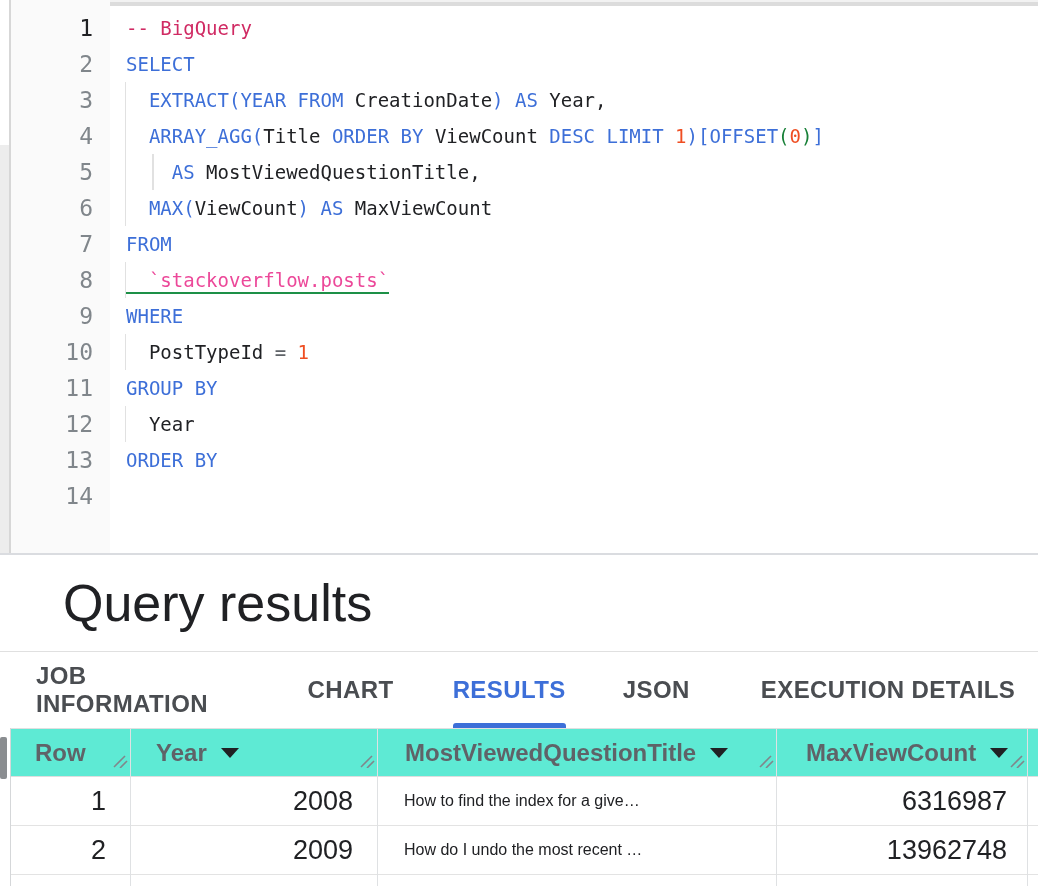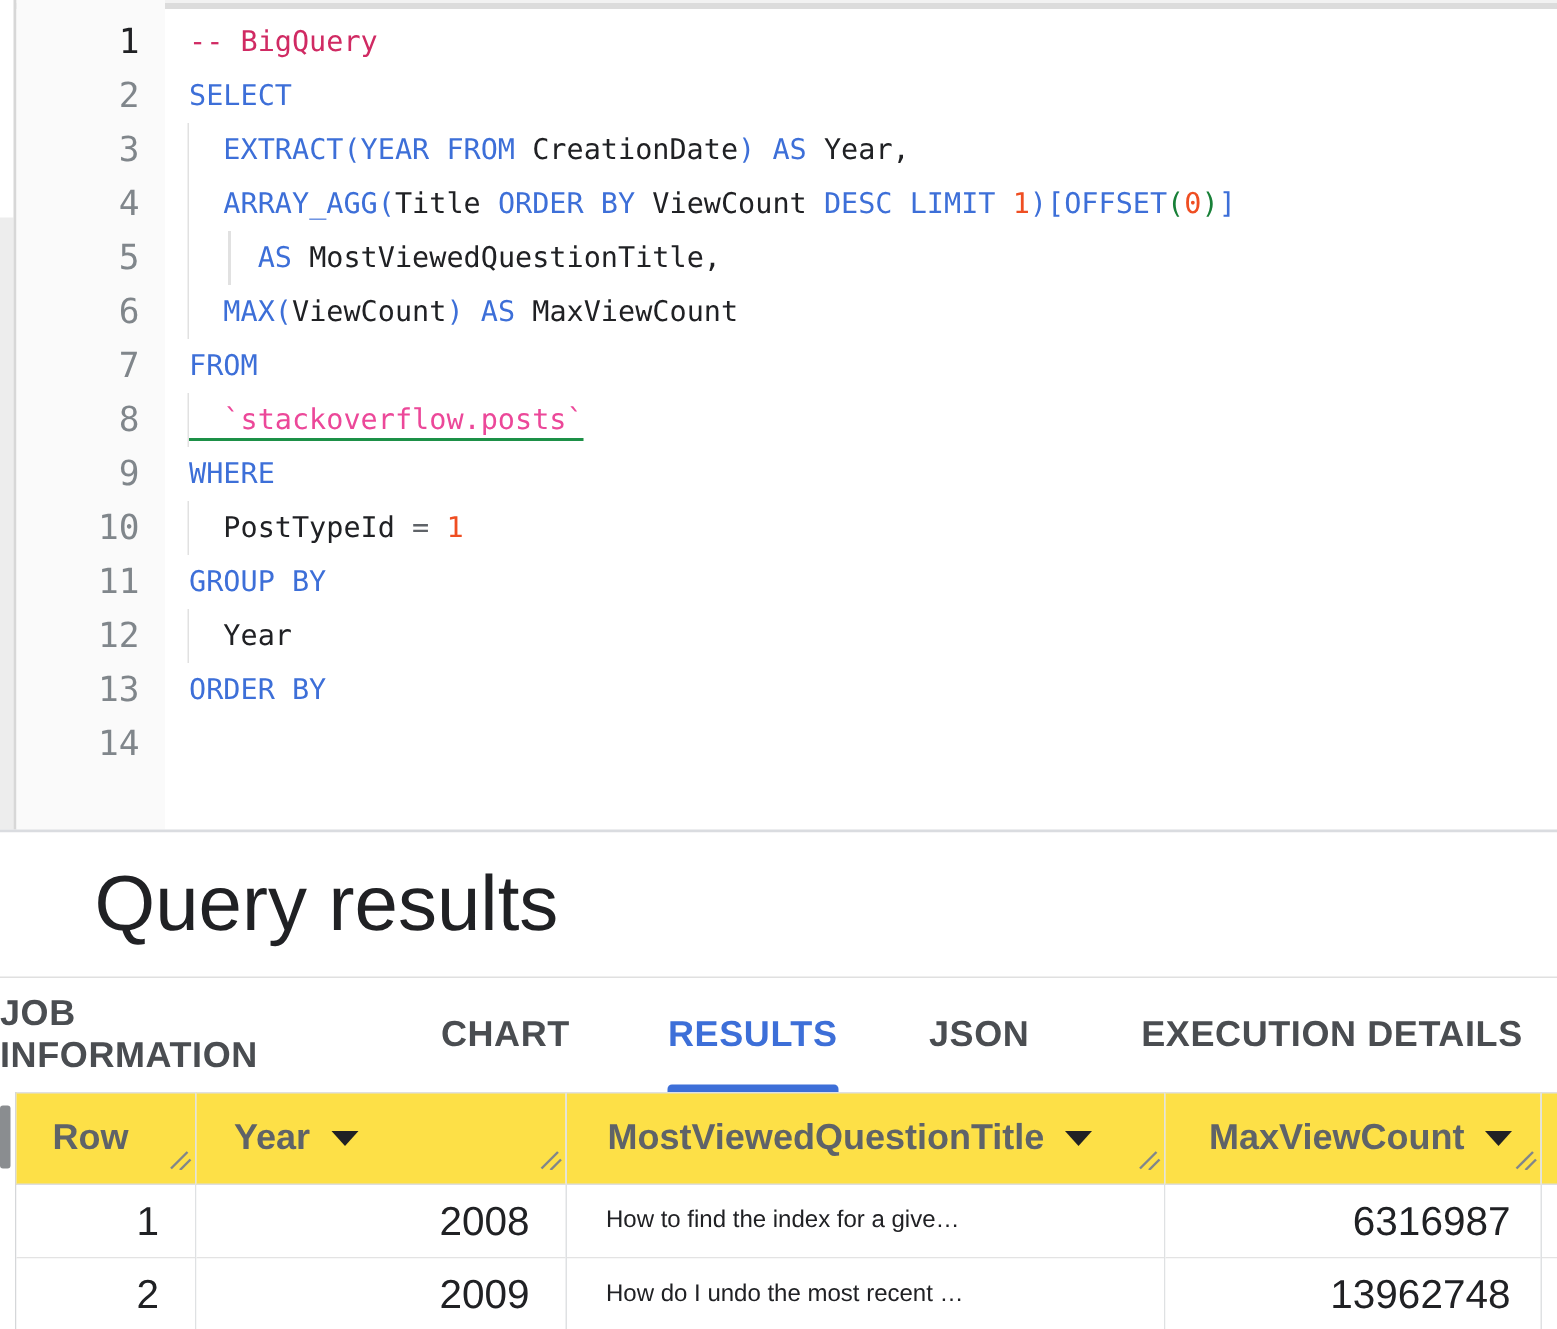--- a/index.html
+++ b/index.html
@@ -31,37 +31,37 @@
   .tk-strU{color:#ec4899;border-bottom:2.5px solid #1d9047;padding-bottom:1px;}
 
   
   .divider1{position:absolute;left:0;top:553px;width:100%;height:2px;background:#dadce0;}
   .results-head{position:absolute;left:0;top:555px;width:100%;height:96px;background:#fff;}
   .results-title{position:absolute;left:42px;top:0;height:96px;line-height:96px;
                  font-size:52px;color:#202124;margin-left:21px;}
   .divider2{position:absolute;left:0;top:651px;width:100%;height:1.5px;background:#e0e0e0;}
 
   .tabs{position:absolute;left:0;top:652px;width:100%;height:76px;display:flex;
-        box-sizing:border-box;background:#fff;}
+        padding-left:36px;box-sizing:border-box;background:#fff;}
   .tab{position:relative;display:flex;align-items:center;justify-content:center;
        font-size:24px;font-weight:700;letter-spacing:0.4px;color:#4a4d51;cursor:pointer;}
   .tab:nth-child(1){width:273px;margin-right:25px;}
   .tab:nth-child(2){width:202px;margin-right:24px;}
   .tab:nth-child(3){width:136px;margin-right:45px;}
   .tab:nth-child(4){width:118px;margin-right:36px;}
   .tab:nth-child(5){width:300px;flex:none;}
   .tab.active{color:#3d6fd8;}
   .tab-underline{position:absolute;left:0;right:0;bottom:0;height:5px;background:#3d6fd8;
                  border-radius:3px 3px 0 0;}
 
   
   .table{position:absolute;left:0;top:728px;width:1038px;height:158px;background:#fff;}
   .col{position:absolute;top:0;height:158px;border-left:1px solid #dfe1e3;box-sizing:border-box;}
   .col.first{border-left:1.5px solid #d5d7d9;}
-  .th{position:relative;height:62px;background:#fde047;border-top:1px solid #e0e0e0;
+  .th{position:relative;height:49px;background:#5eead4;border-top:1px solid #e0e0e0;
       border-bottom:1px solid #dedede;box-sizing:border-box;display:flex;align-items:center;
       font-size:24px;font-weight:700;color:#5f6368;overflow:hidden;}
   .th .label{white-space:nowrap;}
   .arrow{width:0;height:0;border-left:9px solid transparent;border-right:9px solid transparent;
          border-top:10px solid #202124;margin-left:14px;flex:none;}
   .handle{position:absolute;right:2px;bottom:2px;}
   .td{height:49px;line-height:48px;border-bottom:1px solid #e3e3e3;box-sizing:border-box;
       font-size:27px;color:#202124;white-space:nowrap;overflow:hidden;background:#fff;}
   .td.title-cell{font-size:16px;}
   .td.partial{height:11px;border-bottom:none;}

